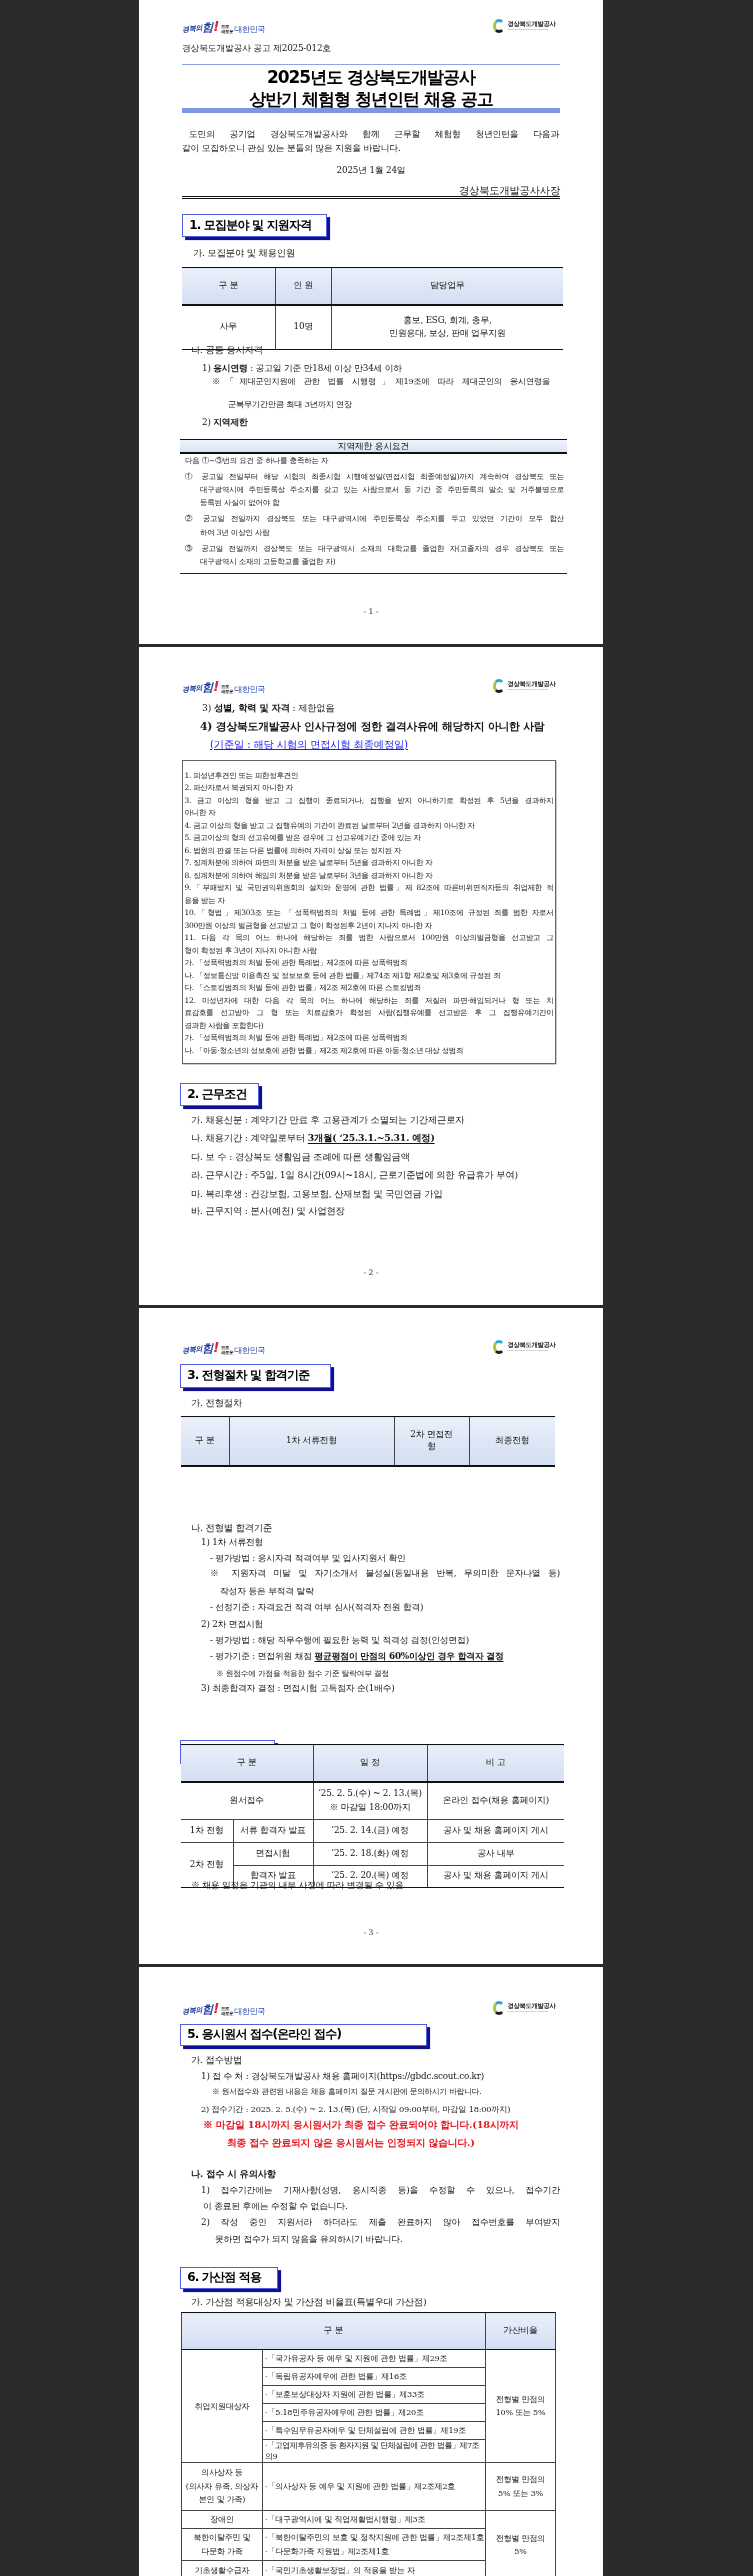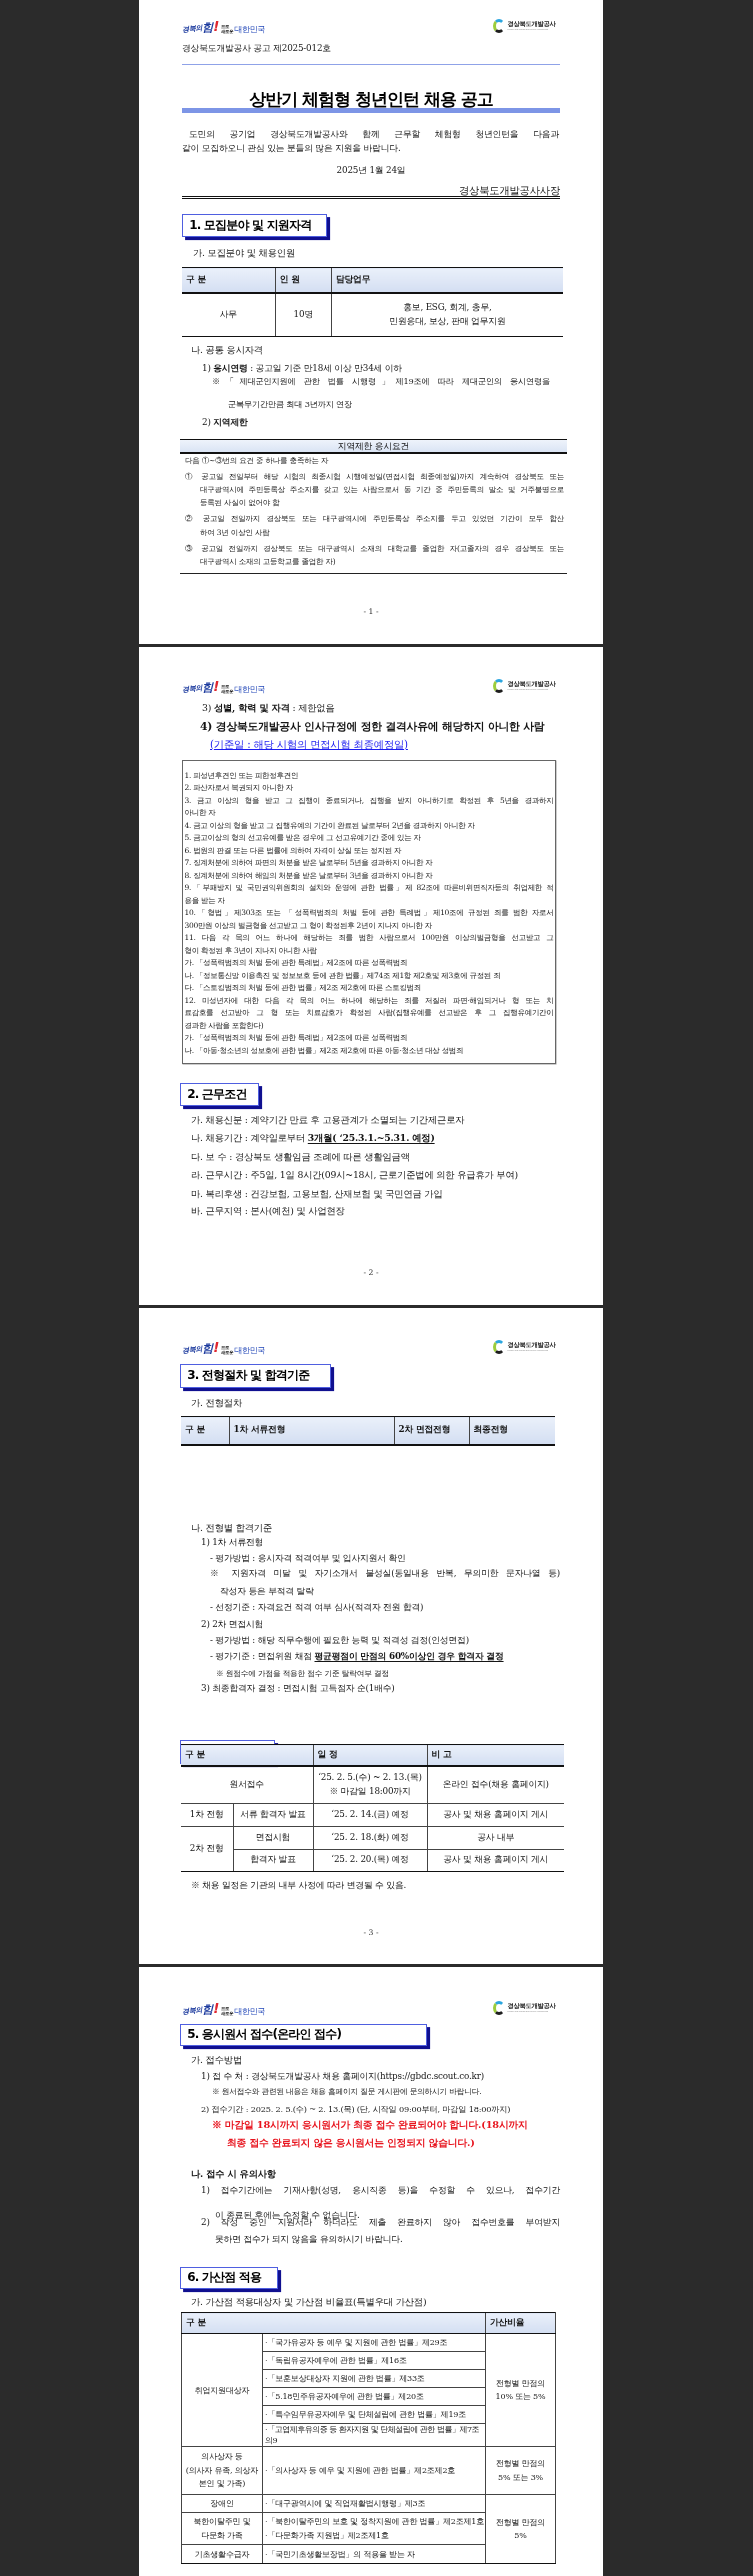--- a/index.html
+++ b/index.html
@@ -41,21 +41,21 @@
   .rule-double{position:absolute;height:0.5px;border-top:1.5px solid #111;border-bottom:0.5px solid #111;}
 
   
   .sec{position:absolute;background:#fff;border:1px solid #4f5fe0;box-shadow:3.1px 3.1px 0 #101090;font-family:"DejaVu Sans","Liberation Sans",sans-serif;font-weight:bold;font-size:12px;color:#000;padding-left:6.2px;box-sizing:border-box;white-space:nowrap;letter-spacing:-0.8px;}
 
   
   .pn{position:absolute;left:0;width:464px;height:13.4px;line-height:13.4px;text-align:center;font-size:7.7px;color:#333;}
 
   
   .tbl{position:absolute;border-collapse:collapse;table-layout:fixed;font-family:"DejaVu Serif","Liberation Serif",serif;font-size:8.8px;color:#151515;letter-spacing:-0.2px;}
-  .tbl th{font-weight:bold;background:linear-gradient(180deg,#eaf0fa 0%,#d3def2 100%);border-top:1px solid #111;border-bottom:2.1px double #111;text-align:left;padding:4px;}
+  .tbl th{font-weight:normal;background:linear-gradient(180deg,#eaf0fa 0%,#d3def2 100%);border-top:1px solid #111;border-bottom:2.1px double #111;text-align:center;padding:12px;}
   .tbl td{text-align:center;vertical-align:middle;padding:0;}
   .tbl .vl{border-left:0.5px solid #444;}
   .tbl .bt{border-top:0.5px solid #444;}
   .tbl .bb{border-bottom:1px solid #111;}
   .tbl .ol{border-left:0.5px solid #444;}
   .tbl .or{border-right:0.5px solid #444;}
   .tbl .left{text-align:left;padding-left:2.1px;}
   .tbl .sm{font-size:8px;}
   .tbl .cl{display:block;white-space:nowrap;line-height:13.4px;}
 
@@ -84,20 +84,21 @@
   <div class="logo-r" style="top:31px;left:354px;">
     <span class="lg-c"></span>
     <span class="lg-txt">
           <span class="lg-name">경상북도개발공사</span>
           <span class="lg-en">GYEONG SANG BUK-DO DEVELOPMENT CORPORATION</span>
         </span>
   </div>
 
   <div class="t" style="top:55px;left:43px;">경상북도개발공사 공고 제2025-012호</div>
   <div class="rule-thin" style="top:77px;left:43px;width:378px;"></div>
+  <div class="title" style="top:79px;left:43px;width:378px;">2025년도 경상북도개발공사</div>
   <div class="title" style="top:101px;left:43px;width:378px;">상반기 체험형 청년인턴 채용 공고</div>
   <div class="title-bar" style="top:121px;left:43px;width:378px;"></div>
 
   <div class="t j" style="top:141px;left:50px;width:370px;">도민의 공기업 경상북도개발공사와 함께 근무할 체험형 청년인턴을 다음과</div>
   <div class="t" style="top:155px;left:43px;">같이 모집하오니 관심 있는 분들의 많은 지원을 바랍니다.</div>
   <div class="t c" style="top:177px;left:43px;width:378px;">2025년 1월 24일</div>
   <div class="t r s20" style="top:196px;left:43px;width:378px;">경상북도개발공사사장</div>
   <div class="rule-double" style="top:209px;left:43px;width:378px;"></div>
 
   <div class="sec" style="top:227px;left:43px;width:145px;height:23px;line-height:20.6px;">1. 모집분야 및 지원자격</div>
@@ -332,26 +333,26 @@
           <span class="lg-name">경상북도개발공사</span>
           <span class="lg-en">GYEONG SANG BUK-DO DEVELOPMENT CORPORATION</span>
         </span>
   </div>
 
   <div class="sec" style="top:57px;left:41px;width:247px;height:21.6px;line-height:19.6px;">5. 응시원서 접수(온라인 접수)</div>
   <div class="t s18" style="top:86px;left:52px;">가. 접수방법</div>
   <div class="t" style="top:103px;left:62px;">1) 접 수 처 : 경상북도개발공사 채용 홈페이지(https://gbdc.scout.co.kr)</div>
   <div class="t s15" style="top:118px;left:73px;">※ 원서접수와 관련된 내용은 채용 홈페이지 질문 게시판에 문의하시기 바랍니다.</div>
   <div class="t s16" style="top:136px;left:62px;">2) 접수기간 : 2025. 2. 5.(수) ~ 2. 13.(목) (단, 시작일 09:00부터, 마감일 18:00까지)</div>
-  <div class="t s19 red b" style="top:150px;left:73px;">※ 마감일 18시까지 응시원서가 최종 접수 완료되어야 합니다.(18시까지</div>
+  <div class="t s19 red b" style="top:150px;left:64px;">※ 마감일 18시까지 응시원서가 최종 접수 완료되어야 합니다.(18시까지</div>
   <div class="t s19 red b" style="top:168px;left:88px;">최종 접수 완료되지 않은 응시원서는 인정되지 않습니다.)</div>
 
   <div class="t s18" style="top:200px;left:52px;font-weight:bold;">나. 접수 시 유의사항</div>
   <div class="t j" style="top:217px;left:62px;width:359px;">1) 접수기간에는 기재사항(성명, 응시직종 등)을 수정할 수 있으나, 접수기간</div>
-  <div class="t" style="top:233px;left:76px;margin-top:9px;">이 종료된 후에는 수정할 수 없습니다.</div>
+  <div class="t" style="top:233px;left:64px;">이 종료된 후에는 수정할 수 없습니다.</div>
   <div class="t j" style="top:249px;left:62px;width:359px;">2) 작성 중인 지원서라 하더라도 제출 완료하지 않아 접수번호를 부여받지</div>
   <div class="t" style="top:266px;left:76px;">못하면 접수가 되지 않음을 유의하시기 바랍니다.</div>
 
   <div class="sec" style="top:300px;left:41px;width:98px;height:21.6px;line-height:19.6px;">6. 가산점 적용</div>
   <div class="t s18" style="top:328px;left:52px;">가. 가산점 적용대상자 및 가산점 비율표(특별우대 가산점)</div>
 
   <table class="tbl" style="top:345px;left:42px;width:374px;">
     <colgroup>
           <col style="width:81px">
           <col style="width:223px">

